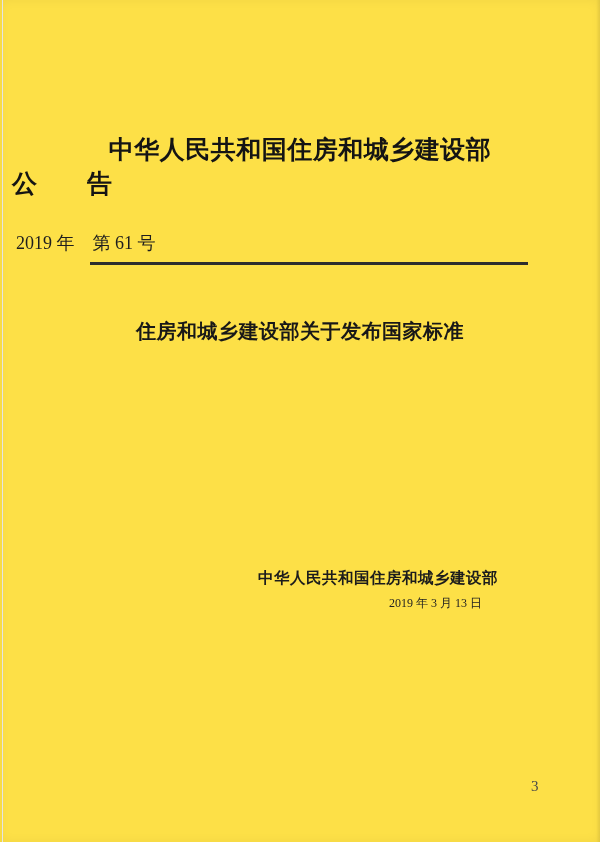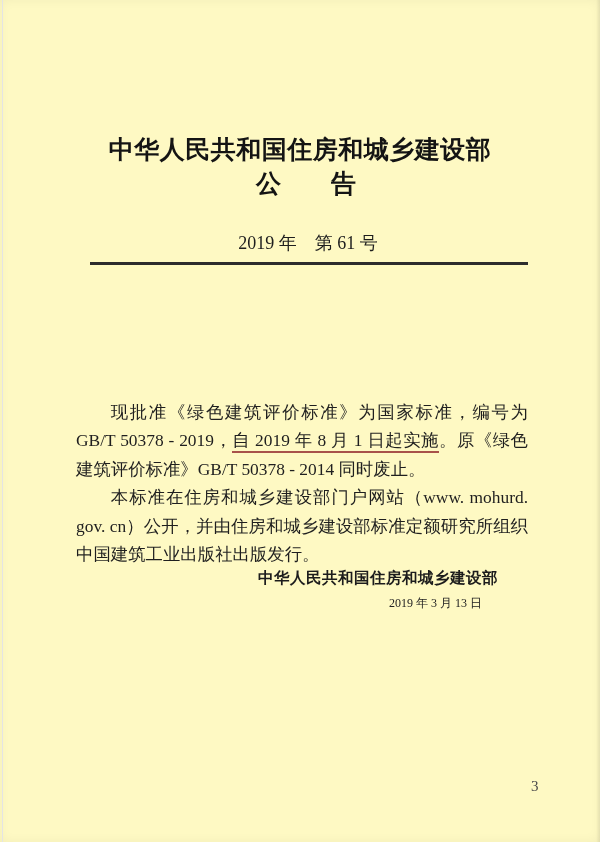--- a/index.html
+++ b/index.html
@@ -5,47 +5,47 @@
   html, body { margin: 0; padding: 0; }
   body {
     width: 600px; height: 842px;
     background: #f2f2f2;
     font-family: "Liberation Serif", "DejaVu Serif", serif;
     overflow: hidden;
   }
   .page {
     position: relative;
     width: 600px; height: 842px;
-    background: #fef9c3;
+    background: #fde047;
     box-shadow: inset 0 0 12px rgba(0,0,0,0.05);
     color: #222222;
   }
   .edge-left {
     position: absolute; left: 2px; top: 0; bottom: 0;
     width: 1px; background: #e4e4e4;
   }
   .edge-right {
     position: absolute; right: 0; top: 0; bottom: 0;
     width: 4px;
     background: linear-gradient(to right, rgba(0,0,0,0), rgba(0,0,0,0.08));
   }
   .ministry-title {
     position: absolute; top: 133px; left: 0; right: 0;
     text-align: center;
     font-size: 25px; font-weight: 700; color: #141414;
     letter-spacing: 0.5px;
   }
   .announce-word {
     position: absolute; top: 167px; left: 0; right: 0;
-    text-align: center;
+    text-align: left;
     font-size: 25px; font-weight: 700; color: #141414; margin-left: 12px;
   }
   .issue-no {
     position: absolute; top: 231px; left: 16px; right: 0;
-    text-align: center;
+    text-align: left;
     font-size: 18px; color: #1e1e1e;
   }
   .rule {
     position: absolute; top: 262px; left: 90px;
     width: 438px; height: 3px;
     background: #2d2d2d;
   }
   .subtitle {
     position: absolute; top: 314px; left: 0; right: 0;
     text-align: center;
@@ -91,25 +91,22 @@
 
   <div class="ministry-title">中华人民共和国住房和城乡建设部</div>
 
   <div class="announce-word">公　　告</div>
 
   <div class="issue-no">2019 年　第 61 号</div>
 
   <div class="rule"></div>
 
   <div class="subtitle">
+    <div>住房和城乡建设部关于发布国家标准</div>
   </div>
 
-  <div class="body-text">
-    <p><span>现批准《绿色建筑评价标准》为国家标准，编号为 GB/T 50378 - 2019，</span><span class="underline-red">自 2019 年 8 月 1 日起实施</span><span>。原《绿色建筑评价标准》GB/T 50378 - 2014 同时废止。</span></p>
-    <p>本标准在住房和城乡建设部门户网站（www. mohurd. gov. cn）公开，并由住房和城乡建设部标准定额研究所组织中国建筑工业出版社出版发行。</p>
-  </div>
 
   <div class="signature">中华人民共和国住房和城乡建设部</div>
 
   <div class="sign-date">2019 年 3 月 13 日</div>
 
   <div class="page-num">3</div>
 </div>
 
 </body></html>

